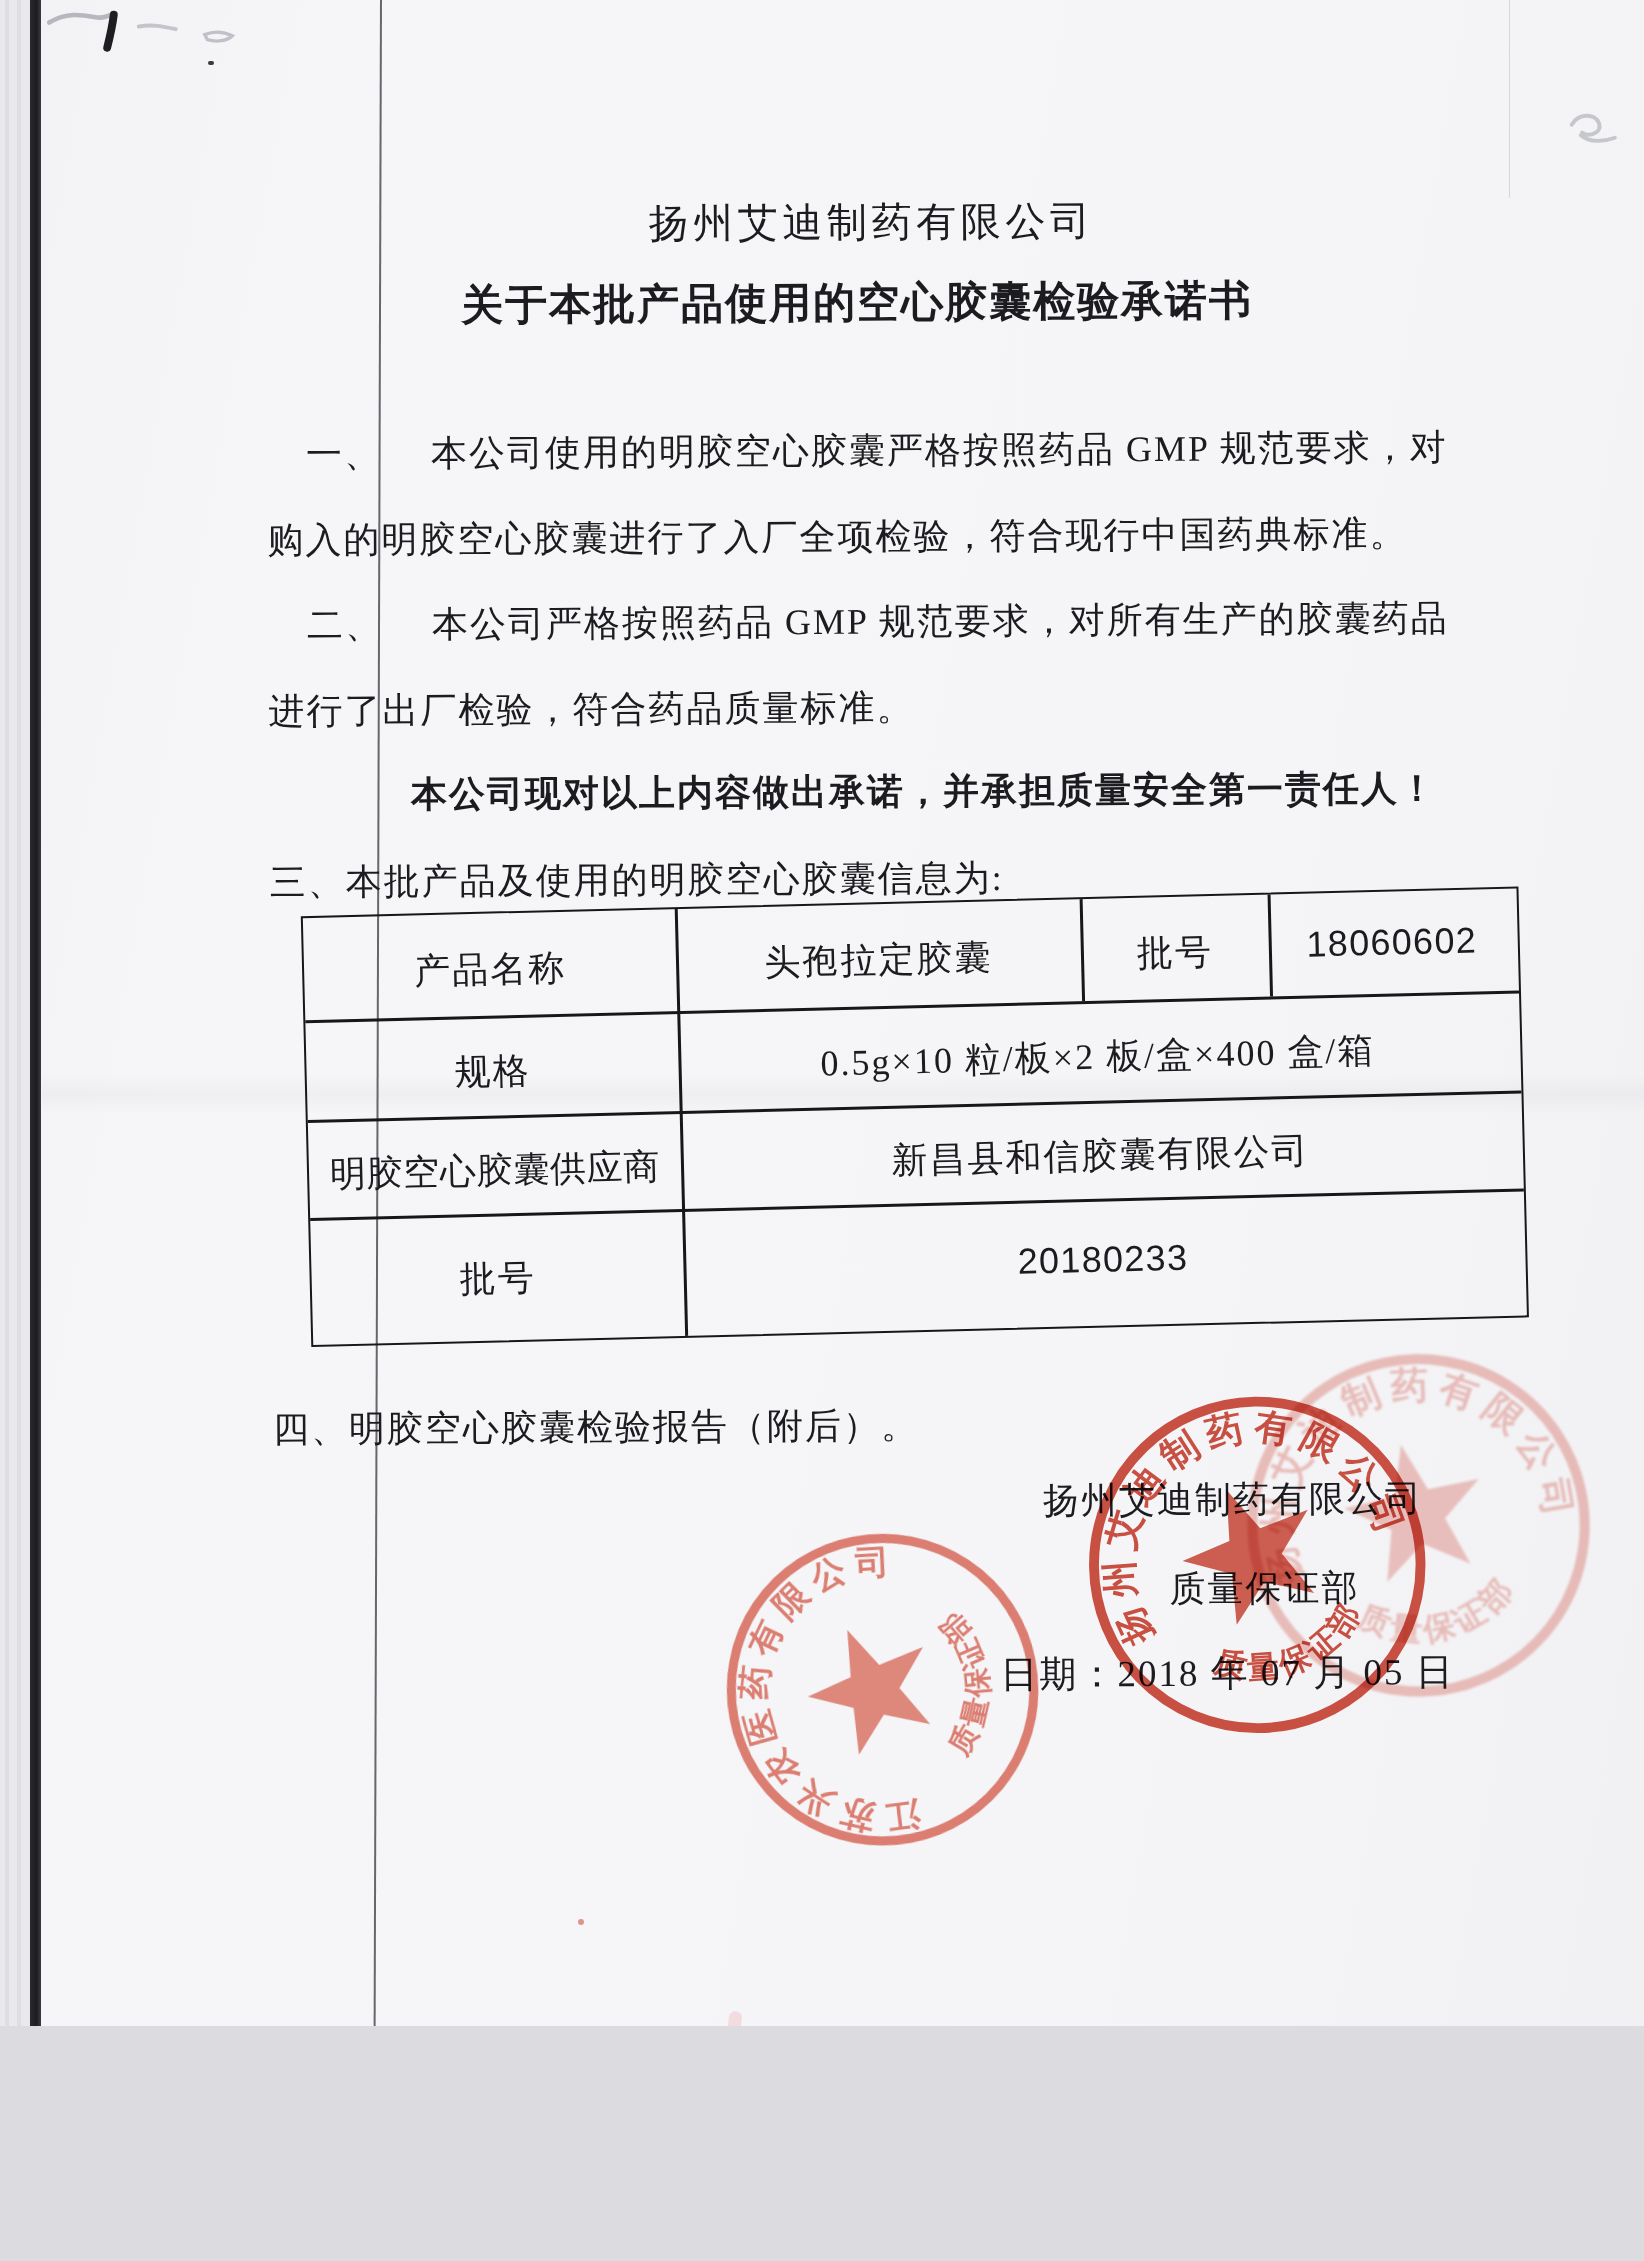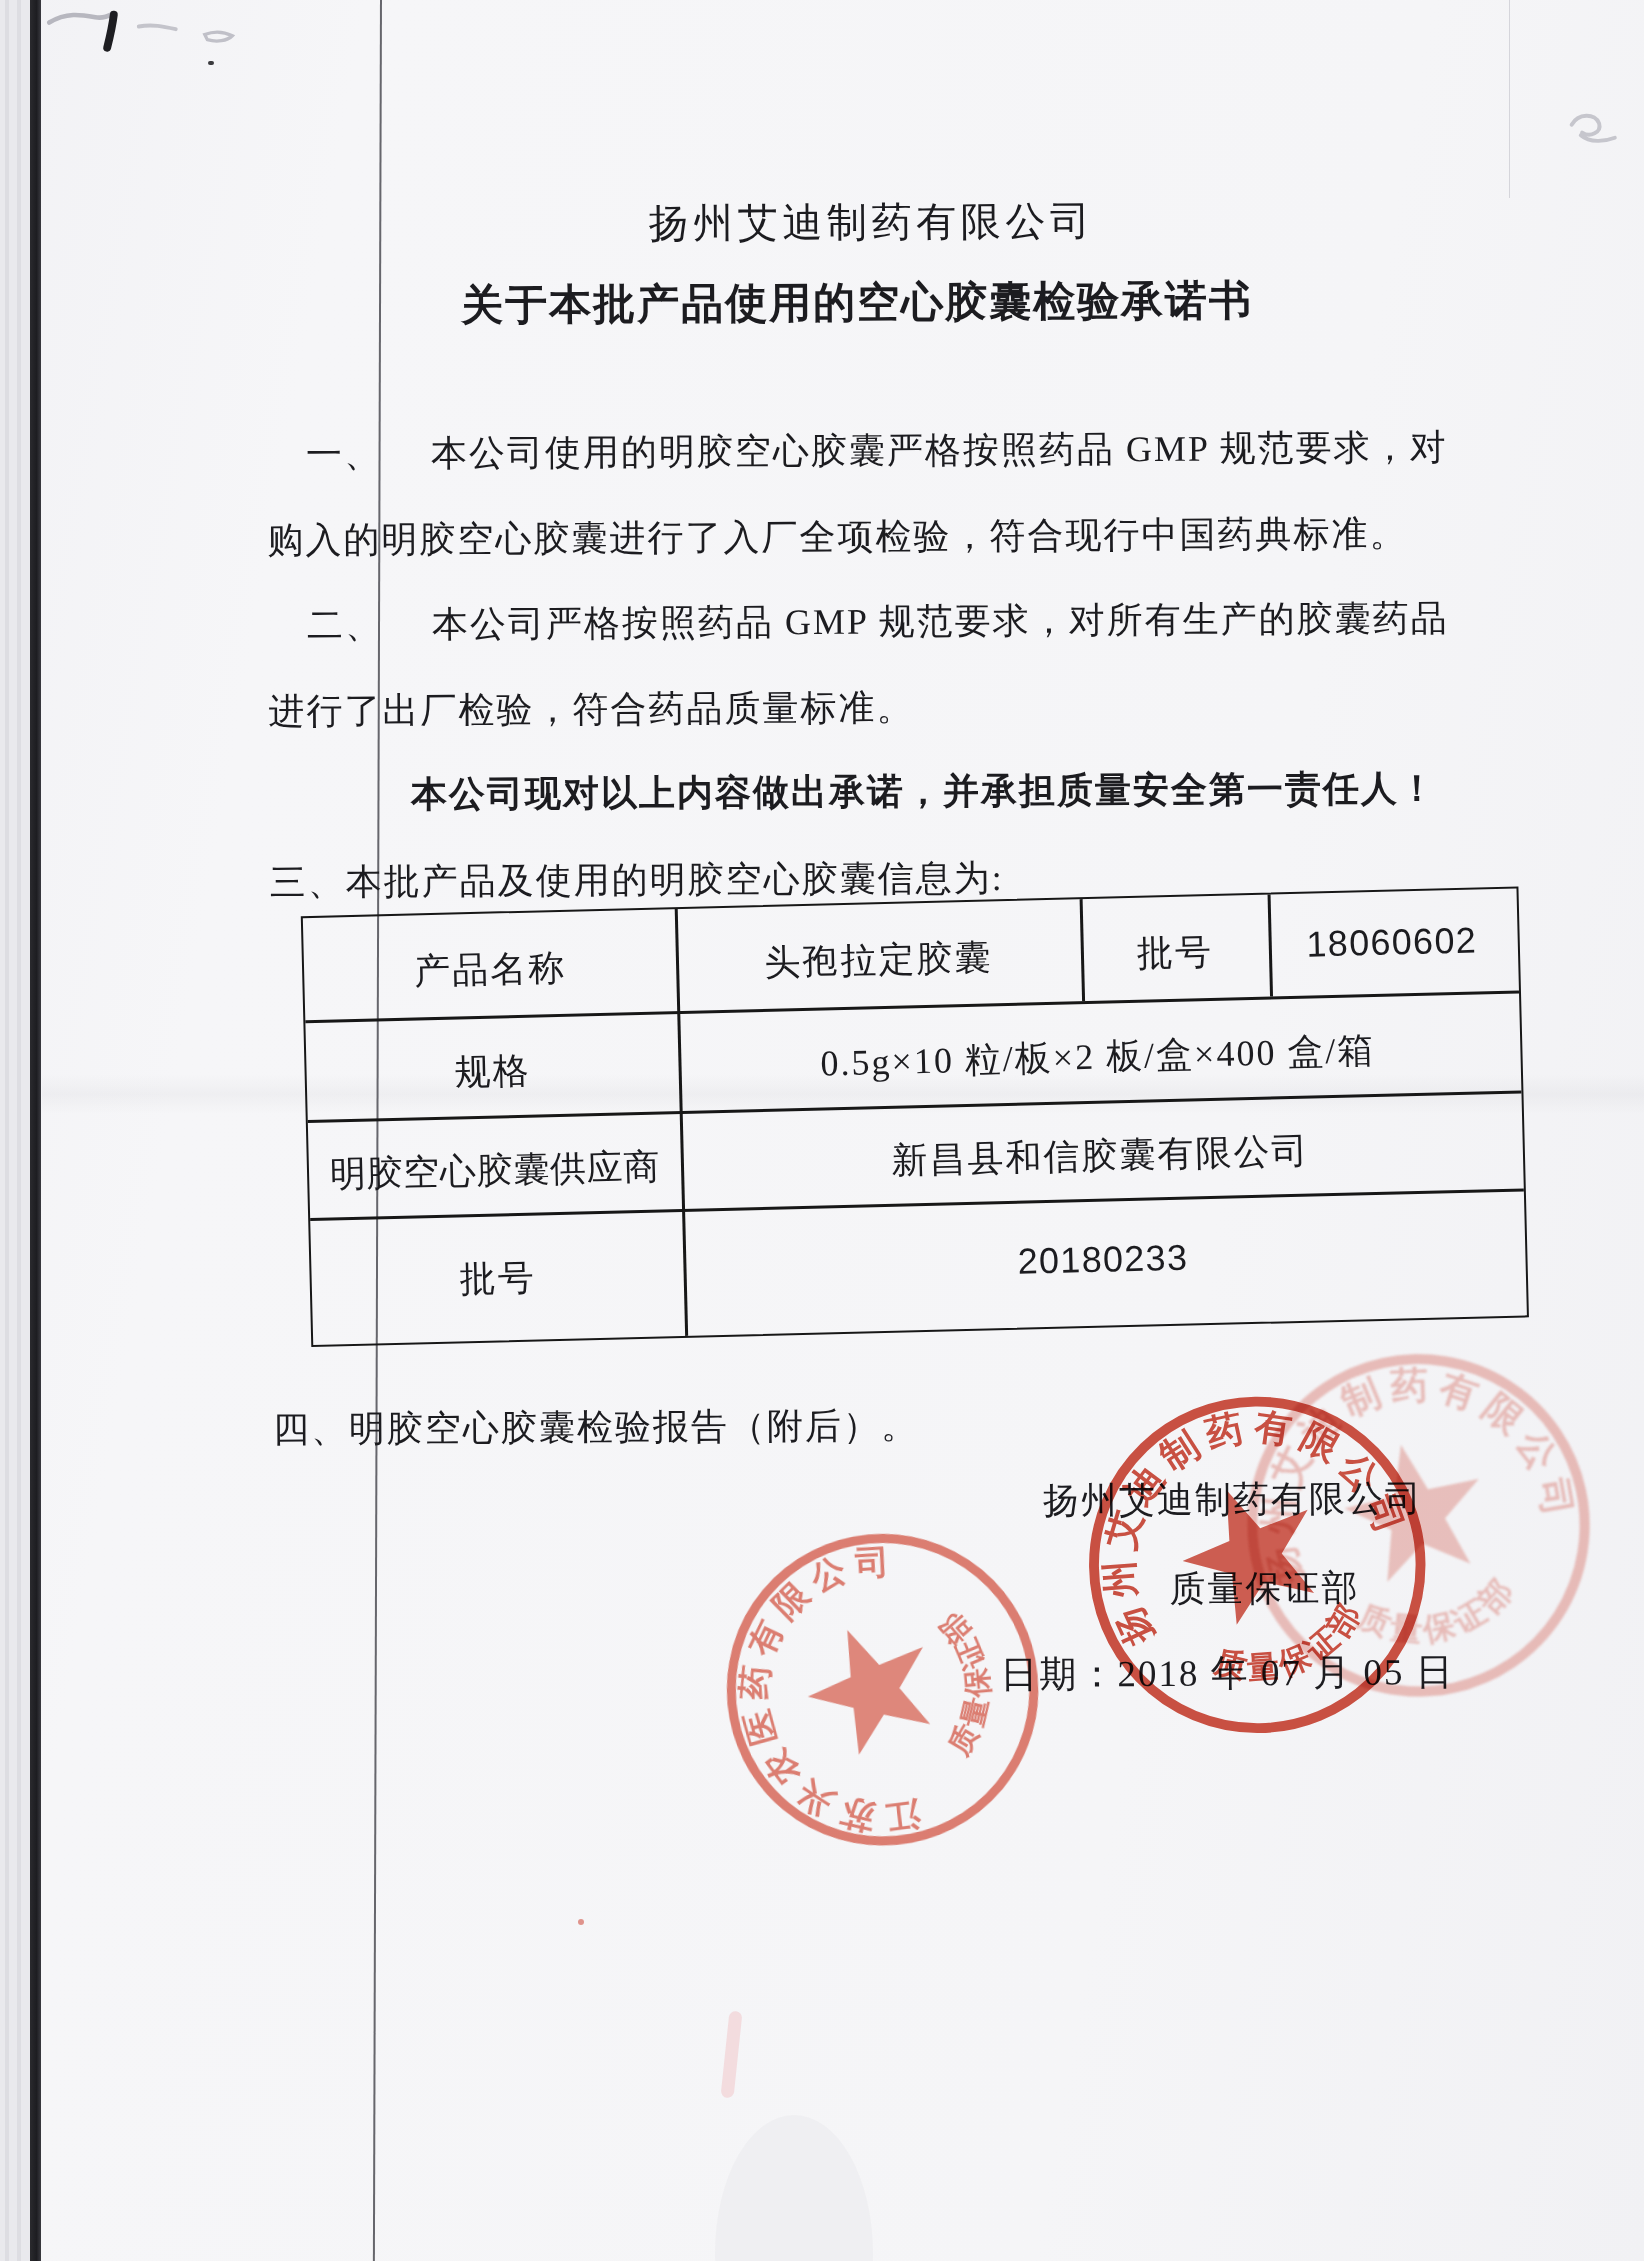--- a/index.html
+++ b/index.html
@@ -1,17 +1,17 @@
 <!DOCTYPE html>
 <html style="font-size:10.5px"><head>
 <meta charset="utf-8">
 <style>
   html,body{margin:0;padding:0;background:#dcdce0;}
   #page{
-    position:relative; width:1645px; height:2261px; overflow:hidden;
+    position:relative; width:1645px; height:2026px; overflow:hidden;
     background:linear-gradient(100deg,#f2f2f5 0%,#f6f6f8 18%,#f5f5f7 70%,#f1f1f4 100%);
     font-family:"Liberation Serif","DejaVu Serif",serif; color:#1c1c20;
   }
   .abs{position:absolute;}
   
   #left-margin{left:0;top:0;width:30px;height:2261px;background:#e9e9ed;}
   #left-margin .streak{position:absolute;top:0;height:2261px;width:4px;background:#dddde2;}
   #page-edge{left:30px;top:0;width:11.2px;height:2261px;background:linear-gradient(90deg,#2a2a2e,#1d1d21 60%,#3a3a40);}
   #fold-line{left:380px;top:-4px;width:2px;height:2273px;background:#4c4c54;opacity:.85;transform:rotate(0.18deg);transform-origin:top left;}
   #right-edge-line{left:1509px;top:0;width:1.3px;height:198px;background:#cdcdd3;opacity:.8;}

